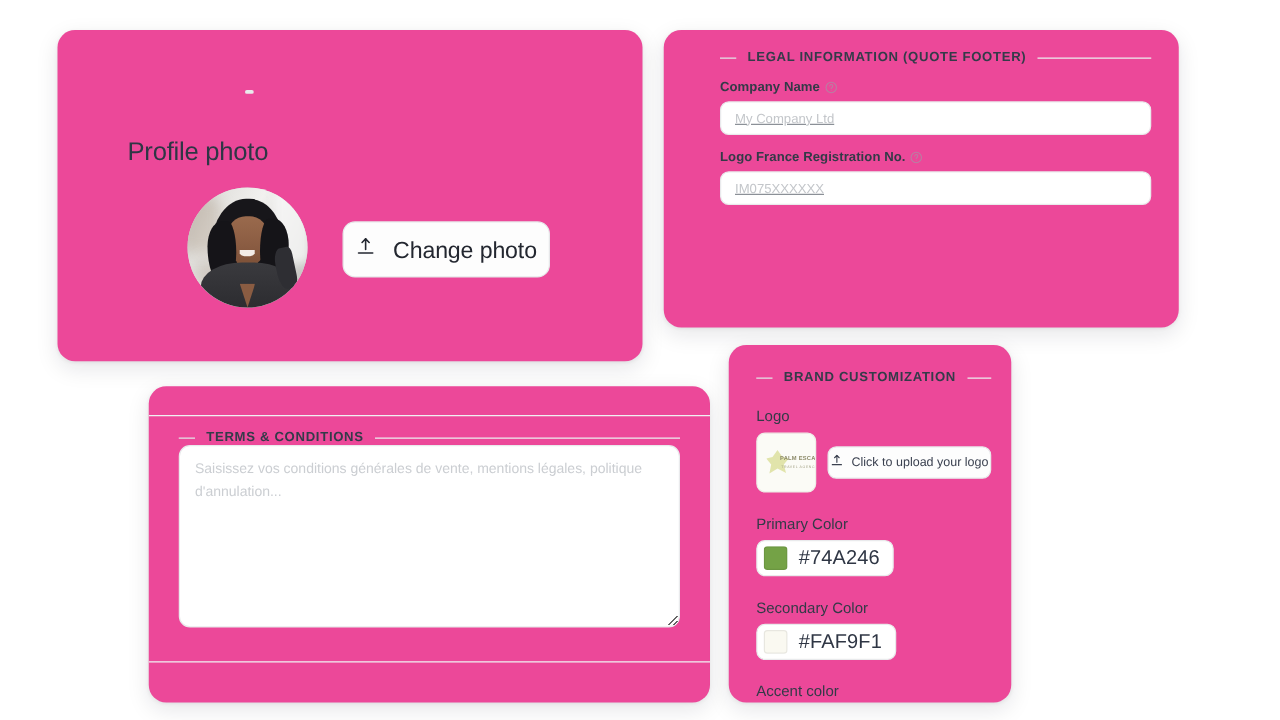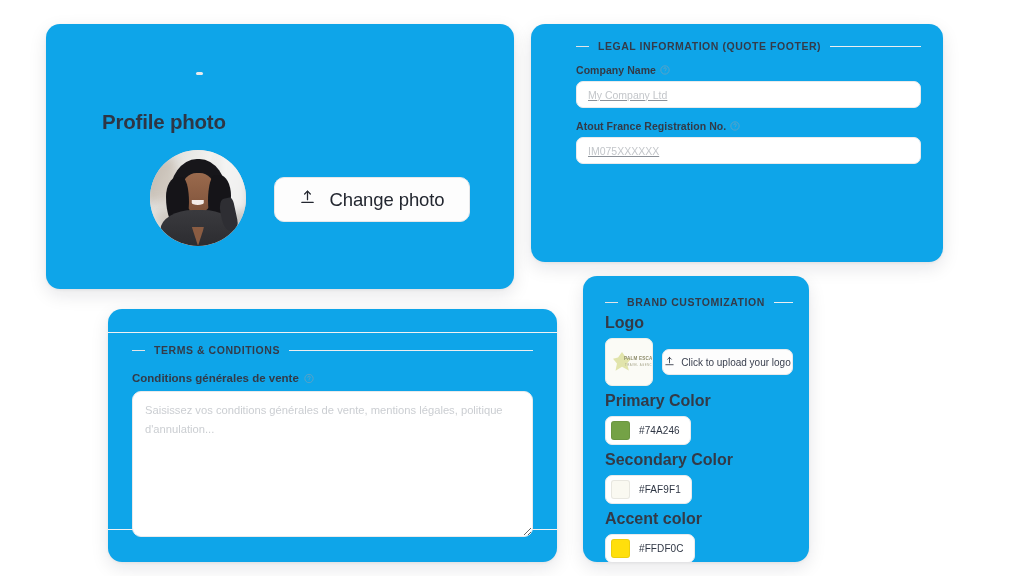--- a/index.html
+++ b/index.html
@@ -11,21 +11,21 @@
     width: 1024px;
     height: 576px;
     position: relative;
     overflow: hidden;
     font-family: "Liberation Sans", sans-serif;
     -webkit-font-smoothing: antialiased;
   }
 
   .card {
     position: absolute;
-    background: #0ea5e9;
+    background: #ec4899;
     border-radius: 14px;
     box-shadow: 0 6px 18px rgba(17, 24, 39, 0.10), 0 1px 3px rgba(17,24,39,0.06);
     box-sizing: border-box;
     overflow: hidden;
   }
 
   
   #profile-card {
     left: 46px;
     top: 24px;
@@ -39,21 +39,21 @@
     width: 7px;
     height: 3px;
     background: #e9eaec;
     border-radius: 2px;
   }
   .profile-title {
     position: absolute;
     left: 56px;
     top: 86px;
     font-size: 20.5px;
-    font-weight: 700;
+    font-weight: 400;
     color: #2e3645;
     letter-spacing: -0.2px;
   }
   .avatar {
     position: absolute;
     left: 104px;
     top: 126px;
     width: 96px;
     height: 96px;
     border-radius: 50%;
@@ -185,21 +185,21 @@
     height: 34%;
     background: #2e2e33;
     border-radius: 40% 20% 30% 40%;
     transform: rotate(-12deg);
   }
 
   .change-photo-btn {
     position: absolute;
     left: 228px;
     top: 153px;
-    width: 196px;
+    width: 166px;
     height: 45px;
     background: #fdfdfd;
     border: 1px solid #e6e7e9;
     border-radius: 10px;
     display: flex;
     align-items: center;
     justify-content: center;
     gap: 13px;
     box-sizing: border-box;
     cursor: pointer;
@@ -285,21 +285,21 @@
   #legal-inner {
     position: absolute;
     left: 45px;
     top: 16px;
     right: 22px;
   }
   .field-block { margin-top: 12px; }
 
   
   #terms-card {
-    left: 108px;
+    left: 119px;
     top: 309px;
     width: 449px;
     height: 253px;
   }
   .terms-divider-top {
     position: absolute;
     left: 0;
     right: 0;
     top: 23px;
     height: 1px;
@@ -353,24 +353,24 @@
     width: 226px;
     height: 286px;
   }
   #brand-inner {
     position: absolute;
     left: 22px;
     right: 16px;
     top: 20px;
   }
   .brand-label {
-    font-size: 16px;
-    font-weight: 700;
+    font-size: 12px;
+    font-weight: 400;
     color: #333a47;
-    margin-top: 6px;
+    margin-top: 18px;
     margin-bottom: 6px;
   }
   .logo-row {
     display: flex;
     align-items: center;
     gap: 9px;
   }
   .logo-thumb {
     width: 46px;
     height: 46px;
@@ -440,21 +440,21 @@
     cursor: pointer;
   }
   .color-chip .swatch {
     width: 17px;
     height: 17px;
     border-radius: 3px;
     border: 1px solid rgba(0,0,0,0.07);
     flex: 0 0 auto;
   }
   .color-chip .hex {
-    font-size: 10px;
+    font-size: 16px;
     color: #2f3644;
     letter-spacing: 0.1px;
   }
 </style>
 </head>
 <body>
 
 <div class="card" id="profile-card">
   <div class="profile-speck"></div>
   <div class="profile-title">Profile photo</div>
@@ -510,21 +510,21 @@
     </div>
 
     <div class="field-block">
     </div>
 
     <div class="field-block">
     </div>
 
     <div class="field-block">
       <div class="field-label">
-        <span>Atout France Registration No.</span>
+        <span>Logo France Registration No.</span>
         <span class="help-icon">
           <svg width="10" height="10" viewBox="0 0 24 24" fill="none" stroke="#9aa0a8" stroke-width="2">
             <circle cx="12" cy="12" r="10"></circle>
             <path d="M9.2 9.2a2.8 2.8 0 115.4 1c0 1.8-2.6 2.2-2.6 3.8" stroke-linecap="round"></path>
             <circle cx="12" cy="17.4" r="0.9" fill="#9aa0a8" stroke="none"></circle>
           </svg>
         </span>
       </div>
       <input class="text-input" value="" placeholder="IM075XXXXXX" style="">
     </div>
@@ -535,30 +535,20 @@
   <div class="terms-divider-top"></div>
   <div class="terms-divider-bottom"></div>
 
   <div id="terms-inner">
     <div class="section-head">
       <span class="dash"></span>
       <span class="title">TERMS &amp; CONDITIONS</span>
       <span class="rule"></span>
     </div>
 
-    <div class="terms-field-label">
-      <span>Conditions générales de vente</span>
-      <span class="help-icon">
-        <svg width="11" height="11" viewBox="0 0 24 24" fill="none" stroke="#9aa0a8" stroke-width="2">
-          <circle cx="12" cy="12" r="10"></circle>
-          <path d="M9.2 9.2a2.8 2.8 0 115.4 1c0 1.8-2.6 2.2-2.6 3.8" stroke-linecap="round"></path>
-          <circle cx="12" cy="17.4" r="0.9" fill="#9aa0a8" stroke="none"></circle>
-        </svg>
-      </span>
-    </div>
 
     <textarea class="terms-textarea" placeholder="Saisissez vos conditions générales de vente, mentions légales, politique d'annulation..." style=""></textarea>
   </div>
 </div>
 
 <div class="card" id="brand-card">
   <div id="brand-inner">
     <div class="section-head">
       <span class="dash"></span>
       <span class="title">BRAND CUSTOMIZATION</span>

